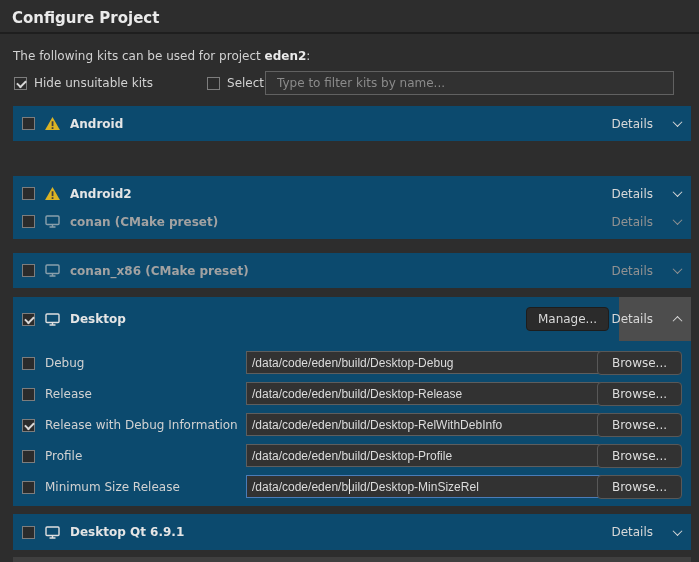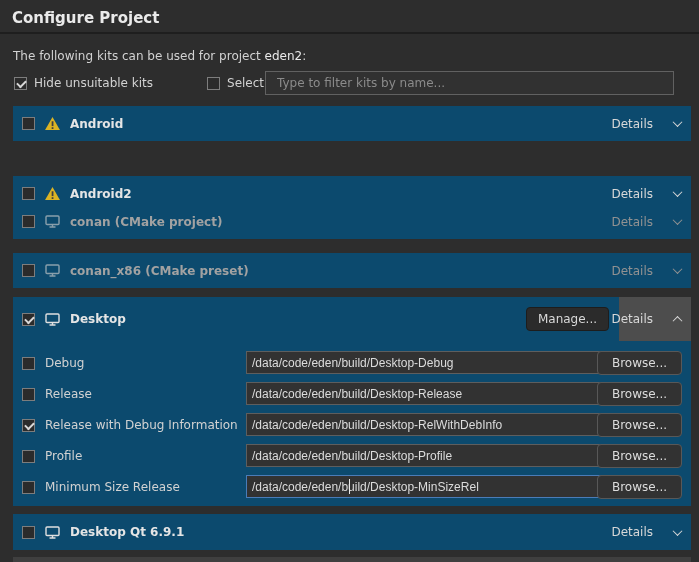--- a/index.html
+++ b/index.html
@@ -4,21 +4,21 @@
 <style>
   * { box-sizing: border-box; margin: 0; padding: 0; }
   html,body { background:#2d2d2d; }
   body { font-family:"DejaVu Sans","Liberation Sans",sans-serif; }
   .page { position:relative; width:699px; height:562px; background:#2d2d2d; overflow:hidden; }
 
   .title { position:absolute; left:12px; top:9px; font-size:15px; font-weight:bold; color:#eaeaea; }
   .title-sep { position:absolute; left:0; top:32px; width:699px; height:2px; background:#1e1e1e; }
 
   .intro { position:absolute; left:13px; top:49px; font-size:12px; color:#d2d2d2; }
-  .intro .proj { font-weight:normal; color:#eaeaea; }
+  .intro .proj { font-weight:bold; color:#eaeaea; }
 
   
   .cb { display:inline-block; width:13px; height:13px; border:1px solid #7d7d7d; background:#2b2b2b; position:relative; flex:none; }
   .cb.checked::after { content:""; position:absolute; left:2px; top:2px; width:7px; height:4px;
       border-left:2px solid #d9d9d9; border-bottom:2px solid #d9d9d9; transform:rotate(-45deg); }
 
   .toolbar { position:absolute; left:14px; top:75px; height:16px; display:flex; align-items:center; font-size:12px; color:#d2d2d2;gap:30px; }
   .toolbar .lbl { margin-left:7px; }
   .cb-group { display:flex; align-items:center; }
   .cb-group + .cb-group { margin-left:24px; }
@@ -124,21 +124,21 @@
 
   <div class="kit disabled" style="top:204px;height:35px;">
     <div class="kit-head">
       <span class="cb"></span>
       <span class="kit-icon">
         <svg width="15" height="13" viewBox="0 0 15 13">
             <rect x="1" y="1" width="13" height="8.5" rx="1" fill="none" stroke="#cdcdcd" stroke-width="1.4"></rect>
             <path d="M7.5 9.5 v2 M4.5 12 h6" stroke="#cdcdcd" stroke-width="1.4" fill="none"></path>
           </svg>
       </span>
-      <span class="kit-name">conan (CMake project)</span>
+      <span class="kit-name">conan (CMake preset)</span>
     </div>
     <div class="details">
       <span>Details</span>
       <span class="chev down"></span>
     </div>
   </div>
 
   <div class="kit disabled" style="top:253px;height:35px;">
     <div class="kit-head">
       <span class="cb"></span>

